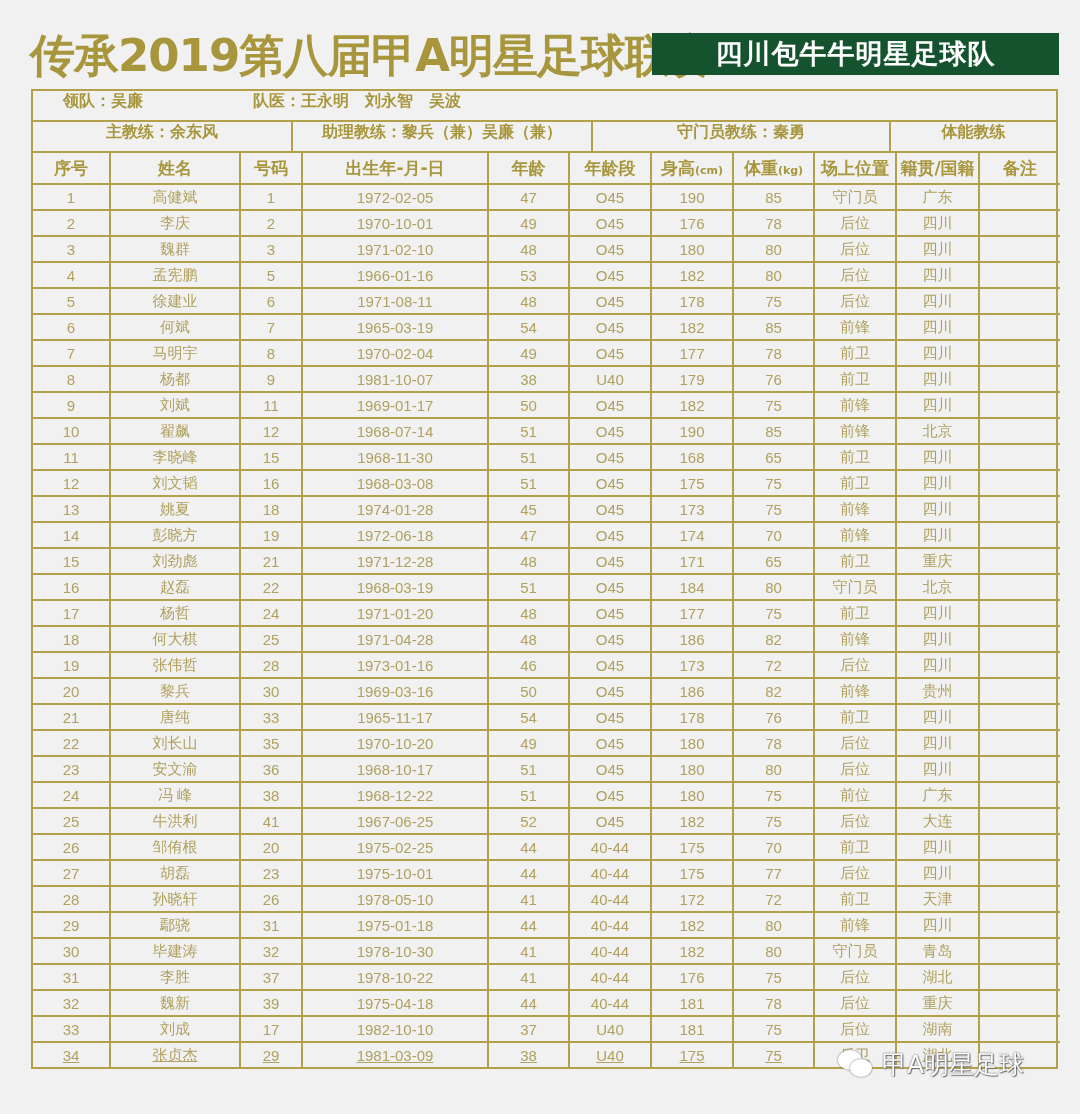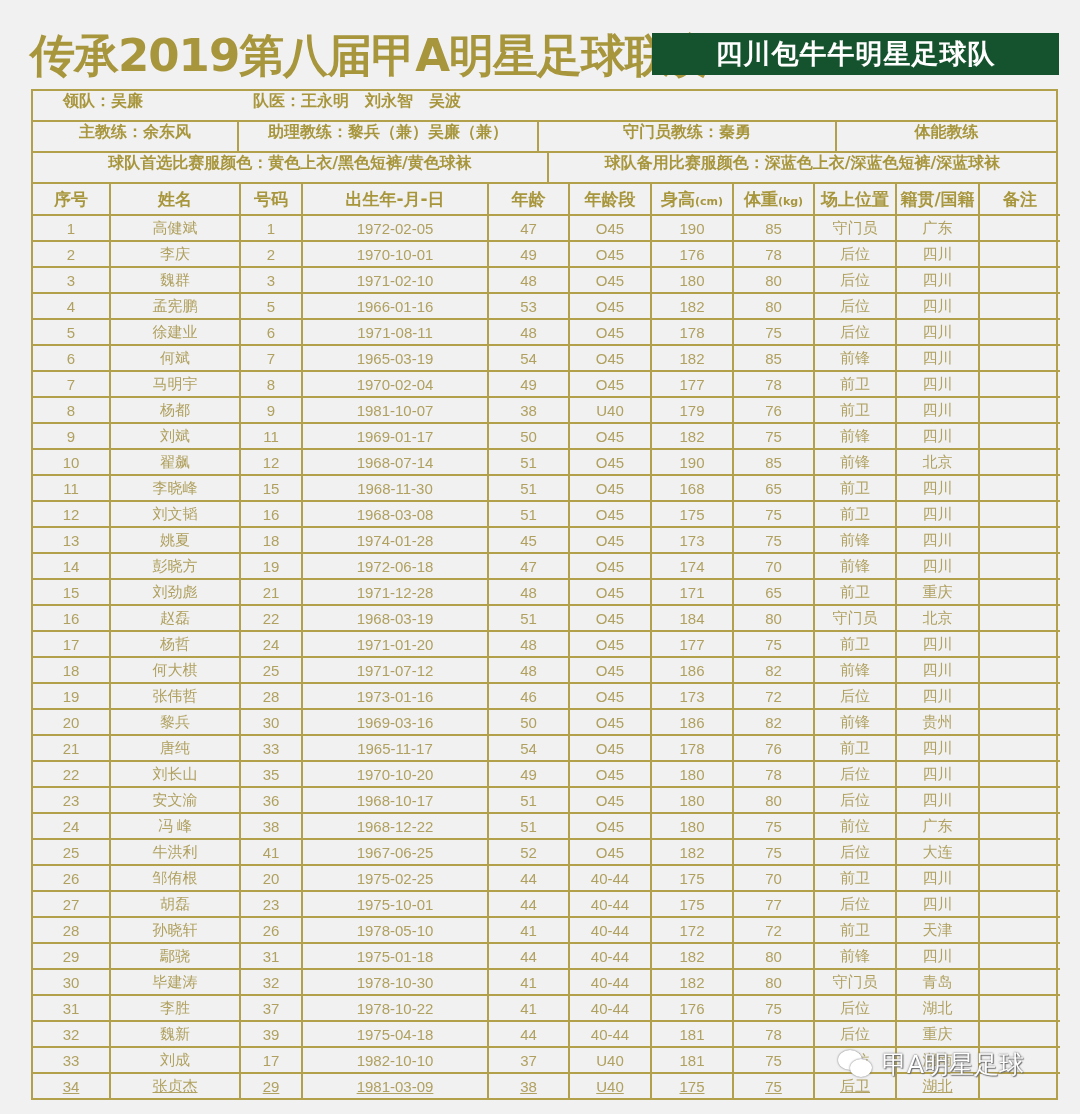--- a/index.html
+++ b/index.html
@@ -79,28 +79,24 @@
 <div class="team-banner">四川包牛牛明星足球队</div>
 
 <div class="sheet">
   <div class="info-row">
     <div class="row1" style="width:100%;">
       <span style="margin-right:110px;">领队：吴廉</span>
       <span>队医：王永明　刘永智　吴波</span>
     </div>
   </div>
   <div class="info-row">
-    <div style="width:206px;">主教练：余东风</div>
+    <div style="width:260px;">主教练：余东风</div>
     <div style="width:300px;">助理教练：黎兵（兼）吴廉（兼）</div>
     <div style="width:298px;">守门员教练：秦勇</div>
     <div style="flex:1;">体能教练</div>
-  </div>
-  <div class="info-row">
-    <div style="width:516px;">球队首选比赛服颜色：黄色上衣/黑色短裤/黄色球袜</div>
-    <div style="flex:1;">球队备用比赛服颜色：深蓝色上衣/深蓝色短裤/深蓝球袜</div>
   </div>
 
   <table>
     <colgroup>
       <col style="width:77px">
         <col style="width:130px">
         <col style="width:62px">
         <col style="width:186px">
       <col style="width:81px">
         <col style="width:82px">
@@ -344,21 +340,21 @@
           <td>177</td>
           <td>75</td>
           <td>前卫</td>
           <td>四川</td>
           <td></td>
         </tr>
         <tr>
           <td>18</td>
           <td>何大棋</td>
           <td>25</td>
-          <td>1971-07-12</td>
+          <td>1971-04-28</td>
           <td>48</td>
           <td>O45</td>
           <td>186</td>
           <td>82</td>
           <td>前锋</td>
           <td>四川</td>
           <td></td>
         </tr>
         <tr>
           <td>19</td>

